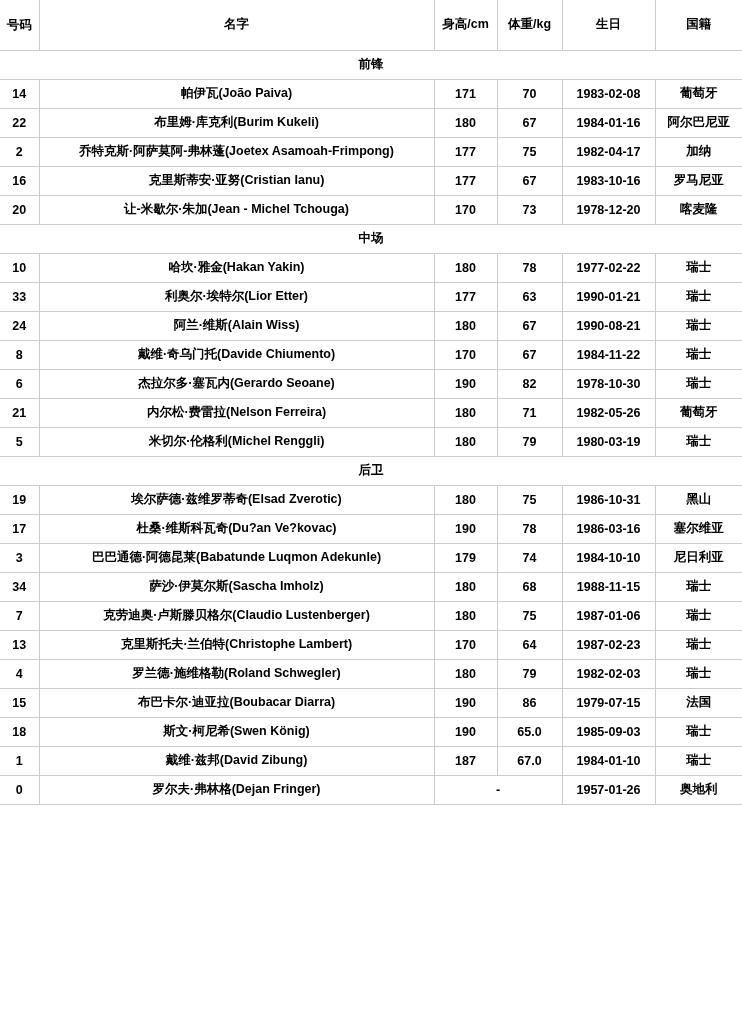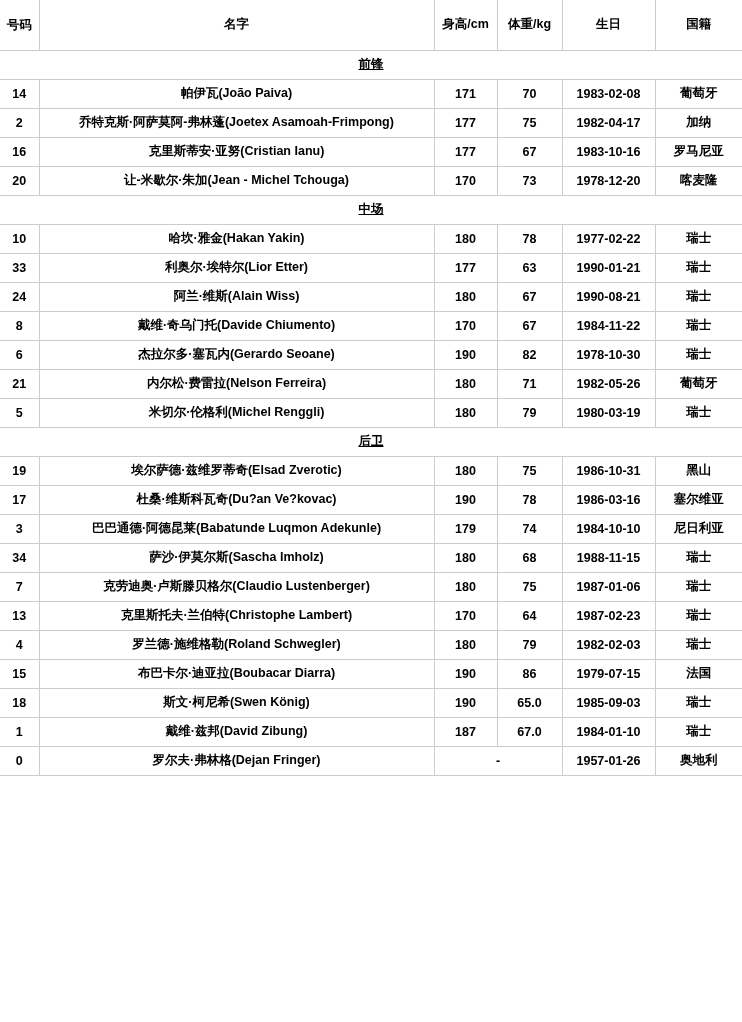--- a/index.html
+++ b/index.html
@@ -39,21 +39,20 @@
   
   th.col-number {
     white-space: normal;
     word-break: break-all;
     padding: 0 13px;
     line-height: 22px;
   }
   td.section-cell {
     border-left: none;
     border-right: none;
-    text-decoration: underline;
   }
 </style>
 </head>
 <body>
 
 <table class="roster">
   <colgroup>
     <col style="width:39px">
     <col style="width:395px">
     <col style="width:63px">
@@ -77,20 +76,28 @@
   </tr>
       <tr>
         <td>14</td>
         <td>帕伊瓦(João Paiva)</td>
         <td>171</td>
         <td>70</td>
         <td>1983-02-08</td>
         <td>葡萄牙</td>
       </tr>
       <tr>
+        <td>22</td>
+        <td>布里姆·库克利(Burim Kukeli)</td>
+        <td>180</td>
+        <td>67</td>
+        <td>1984-01-16</td>
+        <td>阿尔巴尼亚</td>
+      </tr>
+      <tr>
         <td>2</td>
         <td>乔特克斯·阿萨莫阿-弗林蓬(Joetex Asamoah-Frimpong)</td>
         <td>177</td>
         <td>75</td>
         <td>1982-04-17</td>
         <td>加纳</td>
       </tr>
       <tr>
         <td>16</td>
         <td>克里斯蒂安·亚努(Cristian Ianu)</td>

